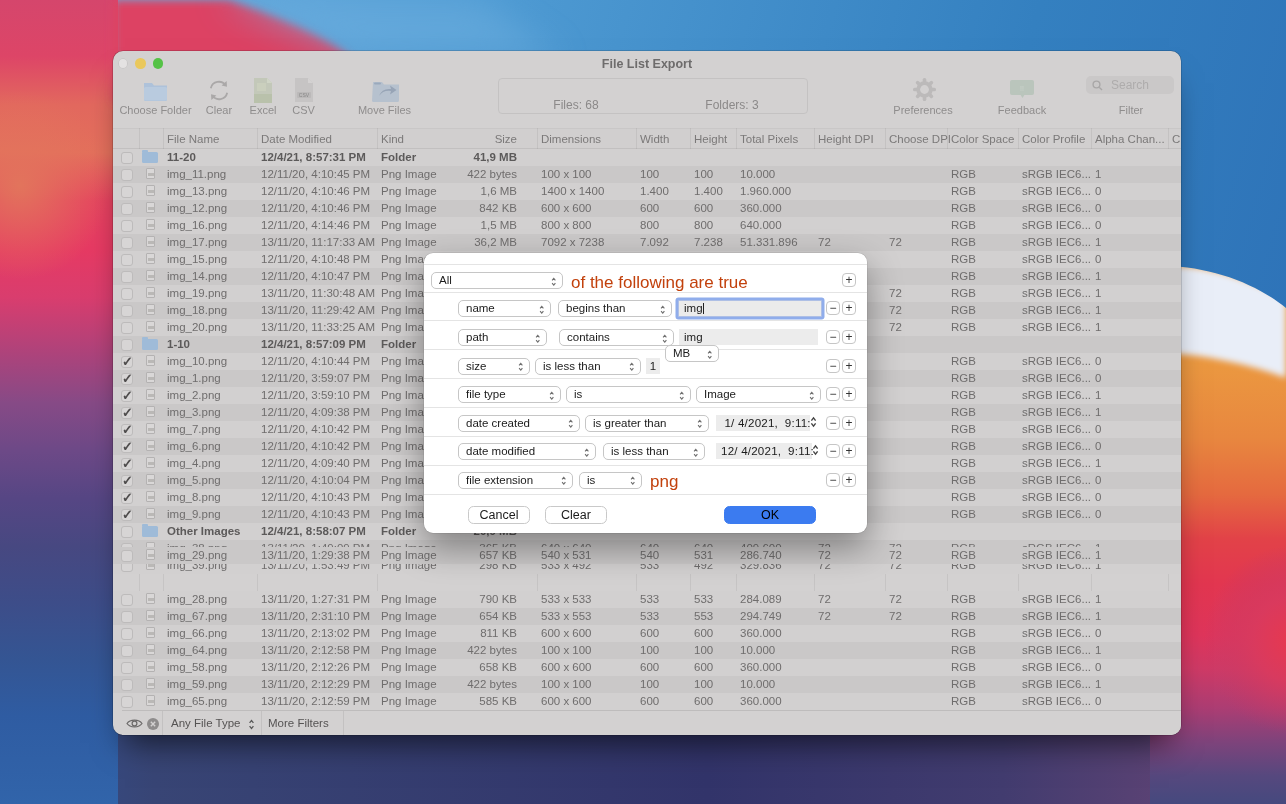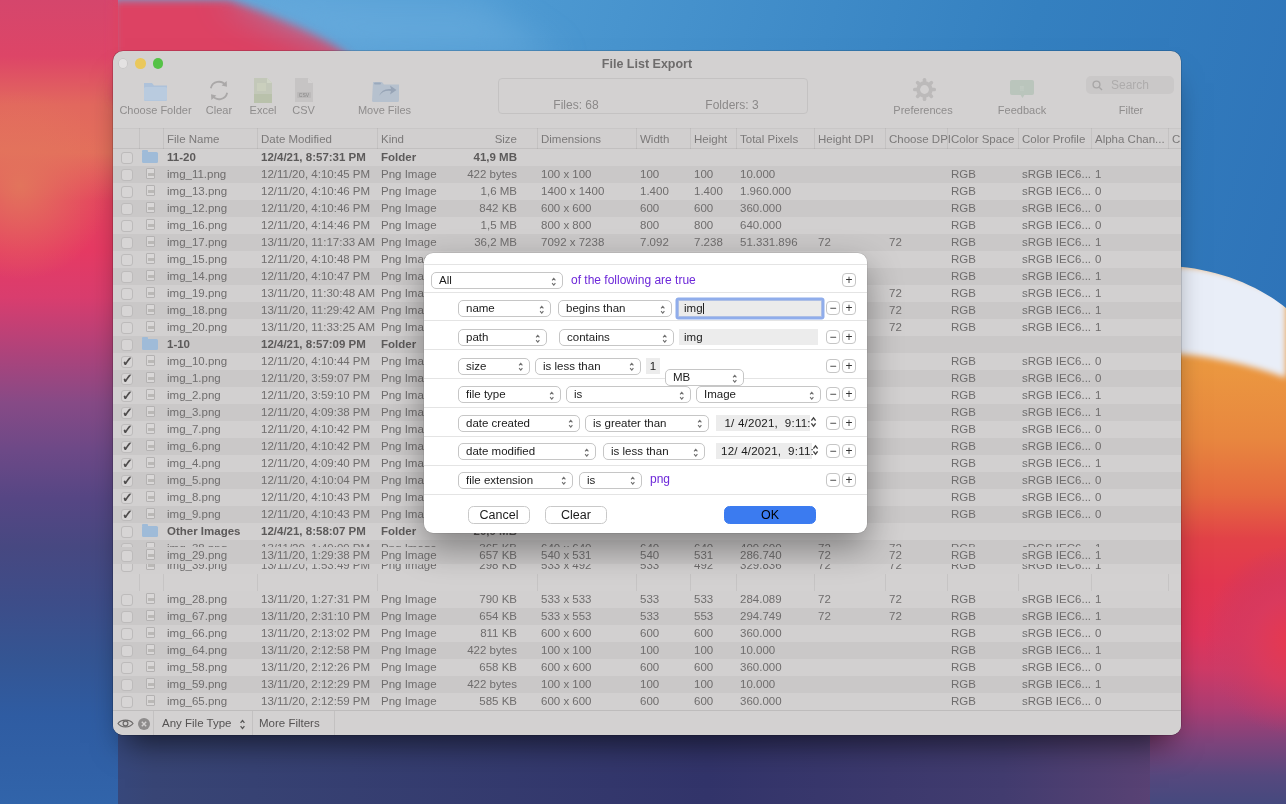--- a/index.html
+++ b/index.html
@@ -23,31 +23,31 @@
 .rl{background:#d2d0d0}.rd{background:#cac8c8}
 .cc{position:absolute;top:1.5px;white-space:nowrap}
 .cc.b{font-weight:bold;color:#5c5a5a}
 .sz{left:317px;width:87px;text-align:right}
 .cb{position:absolute;left:8px;top:2.5px;width:12px;height:12px;background:#d7d5d5;border:1px solid #bdbbbb;border-radius:3px}
 .ck{position:absolute;left:9px;top:0.5px;font-size:13px;color:#4f4d4d;font-weight:bold}
 .fold{position:absolute;left:29px;top:2.5px;width:15.5px;height:11.5px;background:#9fbbd8;border-radius:1.5px}
 .fold i{position:absolute;left:0;top:-1.5px;width:6px;height:3px;background:#9fbbd8;border-radius:1px}
 .doc{position:absolute;left:32.5px;top:1.5px;width:9px;height:11px;background:#d9d7d7;border:1px solid #b4b2b2;border-radius:1px}
 .doc i{position:absolute;left:1px;top:4.5px;width:6px;height:2.5px;background:#bab8b6}
-#bbar{position:absolute;left:0;bottom:0;width:100%;height:25px;background:#d3d1d1;border-top:1px solid #bebcbc;font-size:11.5px;color:#555353}
+#bbar{position:absolute;left:9px;bottom:0;width:100%;height:25px;background:#d3d1d1;border-top:1px solid #bebcbc;font-size:11.5px;color:#555353}
 #bbar .vs{position:absolute;top:0;bottom:0;width:1px;background:#c3c1c1}
 #bbar span{position:absolute;top:6px;white-space:nowrap}
 #sheet{position:absolute;left:424px;top:253px;width:443px;height:280px;background:#fff;border-radius:9px;
  box-shadow:0 14px 34px rgba(0,0,0,.38),0 0 0 .5px rgba(0,0,0,.12);font-size:11.5px;color:#1b1b1b}
 .sep{position:absolute;left:0;width:100%;height:1px;background:#e4e4e4}
 .pp{position:absolute;height:17px;background:#fff;border:1px solid #c6c6c6;border-radius:5px;padding-left:7px;line-height:15px;white-space:nowrap}
 .pp svg{position:absolute;right:6px;top:3.5px;width:5.5px;height:9.5px;fill:none;stroke:#6e6e6e;stroke-width:1.4}
 .ch{width:6px;height:10px}
 .sq{position:absolute;width:14px;height:14px;background:#fff;border:1px solid #c6c6c6;border-radius:4px;text-align:center;line-height:12px;font-size:12px;color:#333}
-.stx{position:absolute;font-size:12px;color:#6d28d9;white-space:nowrap}
+.stx{position:absolute;font-size:17px;color:#c2410c;white-space:nowrap}
 .tf{position:absolute;height:17px;background:#ebebeb;border:1px solid #aebfe5;line-height:15px;padding-left:5px;border-radius:1px}
 .foc{box-shadow:0 0 0 2.5px rgba(124,159,231,.85)}
 .car{display:inline-block;width:1px;height:11px;background:#222;vertical-align:-2px}
 .gf{position:absolute;height:16px;background:#ececec;line-height:16px;padding-left:5px;white-space:nowrap}
 .df{font-size:11.6px;letter-spacing:0.2px}
 .stp{position:absolute;right:-9px;top:1px;width:9px;height:14px}
 .stp svg{width:7px;height:12px;fill:none;stroke:#444;stroke-width:1.4}
 .btn{position:absolute;height:18px;background:#fff;border:1px solid #c9c9c9;border-radius:5.5px;text-align:center;line-height:16px;font-size:12.5px;color:#1b1b1b}
 .btn.ok{background:#3b7bf0;border-color:#3b7bf0;color:#000000}
 .ic{position:absolute}
@@ -821,21 +821,21 @@
       <div class="sq" style="left:418px;top:77px">+</div>
 <div class="pp" style="left:34px;top:104.5px;width:72px"><span>size</span><svg class="ch" viewBox="0 0 7 12">
           <path d="M1.4 4.3 3.5 1.7 5.6 4.3"></path>
           <path d="M1.4 7.7 3.5 10.3 5.6 7.7"></path>
         </svg></div>
       <div class="pp" style="left:111px;top:104.5px;width:106px"><span>is less than</span><svg class="ch" viewBox="0 0 7 12">
           <path d="M1.4 4.3 3.5 1.7 5.6 4.3"></path>
           <path d="M1.4 7.7 3.5 10.3 5.6 7.7"></path>
         </svg></div>
 <div class="gf" style="left:222px;top:104.5px;width:14px;text-align:center;padding-left:0">1</div>
-<div class="pp" style="left:241px;top:116px;width:79px"><span>MB</span><svg class="ch" viewBox="0 0 7 12">
+<div class="pp" style="left:241px;top:92px;width:54px"><span>MB</span><svg class="ch" viewBox="0 0 7 12">
           <path d="M1.4 4.3 3.5 1.7 5.6 4.3"></path>
           <path d="M1.4 7.7 3.5 10.3 5.6 7.7"></path>
         </svg></div>
       <div class="sq" style="left:402px;top:105.5px">−</div>
       <div class="sq" style="left:418px;top:105.5px">+</div>
 <div class="pp" style="left:34px;top:133px;width:103px"><span>file type</span><svg class="ch" viewBox="0 0 7 12">
           <path d="M1.4 4.3 3.5 1.7 5.6 4.3"></path>
           <path d="M1.4 7.7 3.5 10.3 5.6 7.7"></path>
         </svg></div>
       <div class="pp" style="left:142px;top:133px;width:125px"><span>is</span><svg class="ch" viewBox="0 0 7 12">

